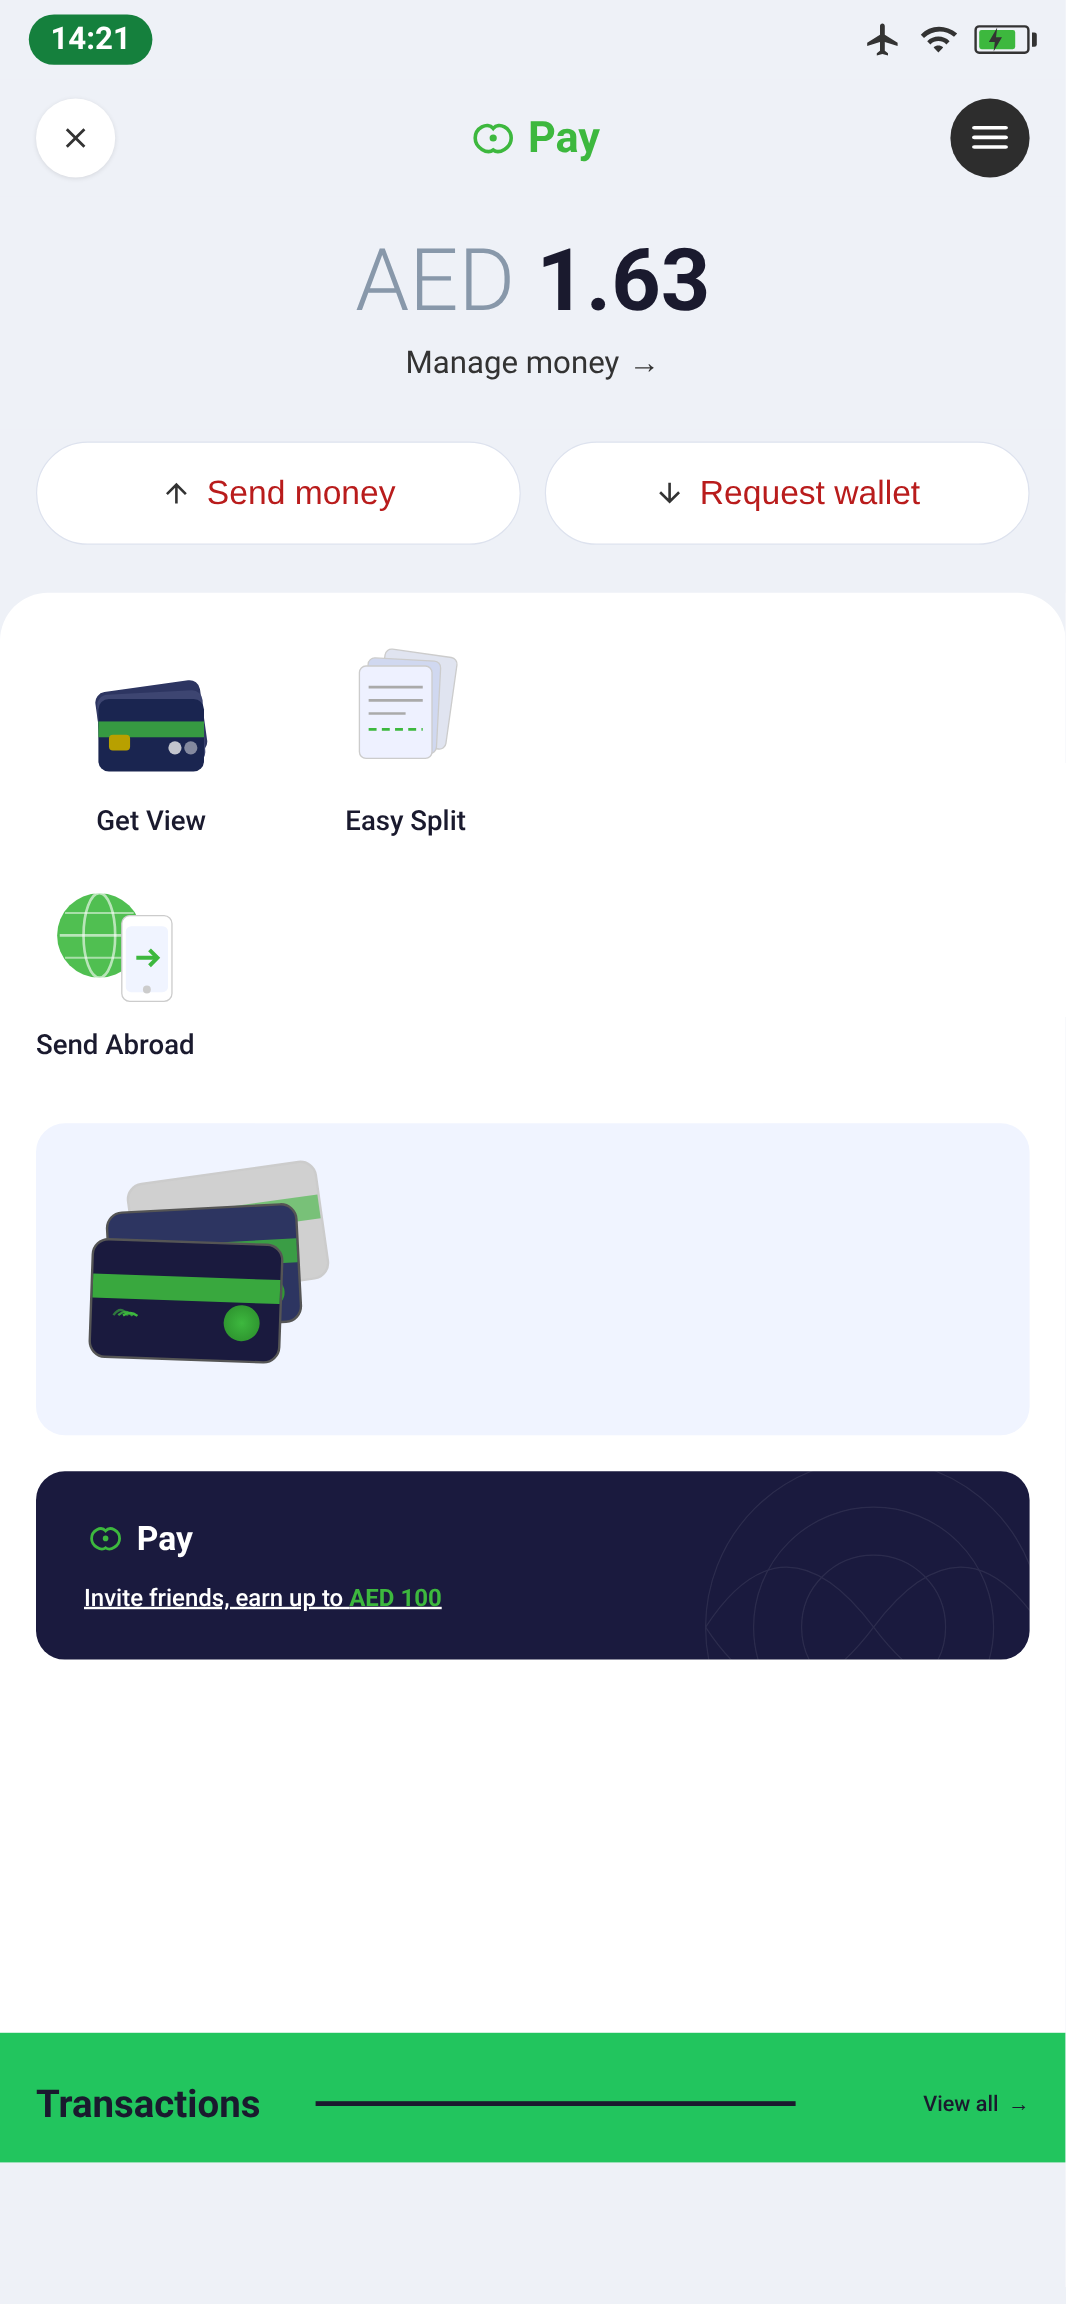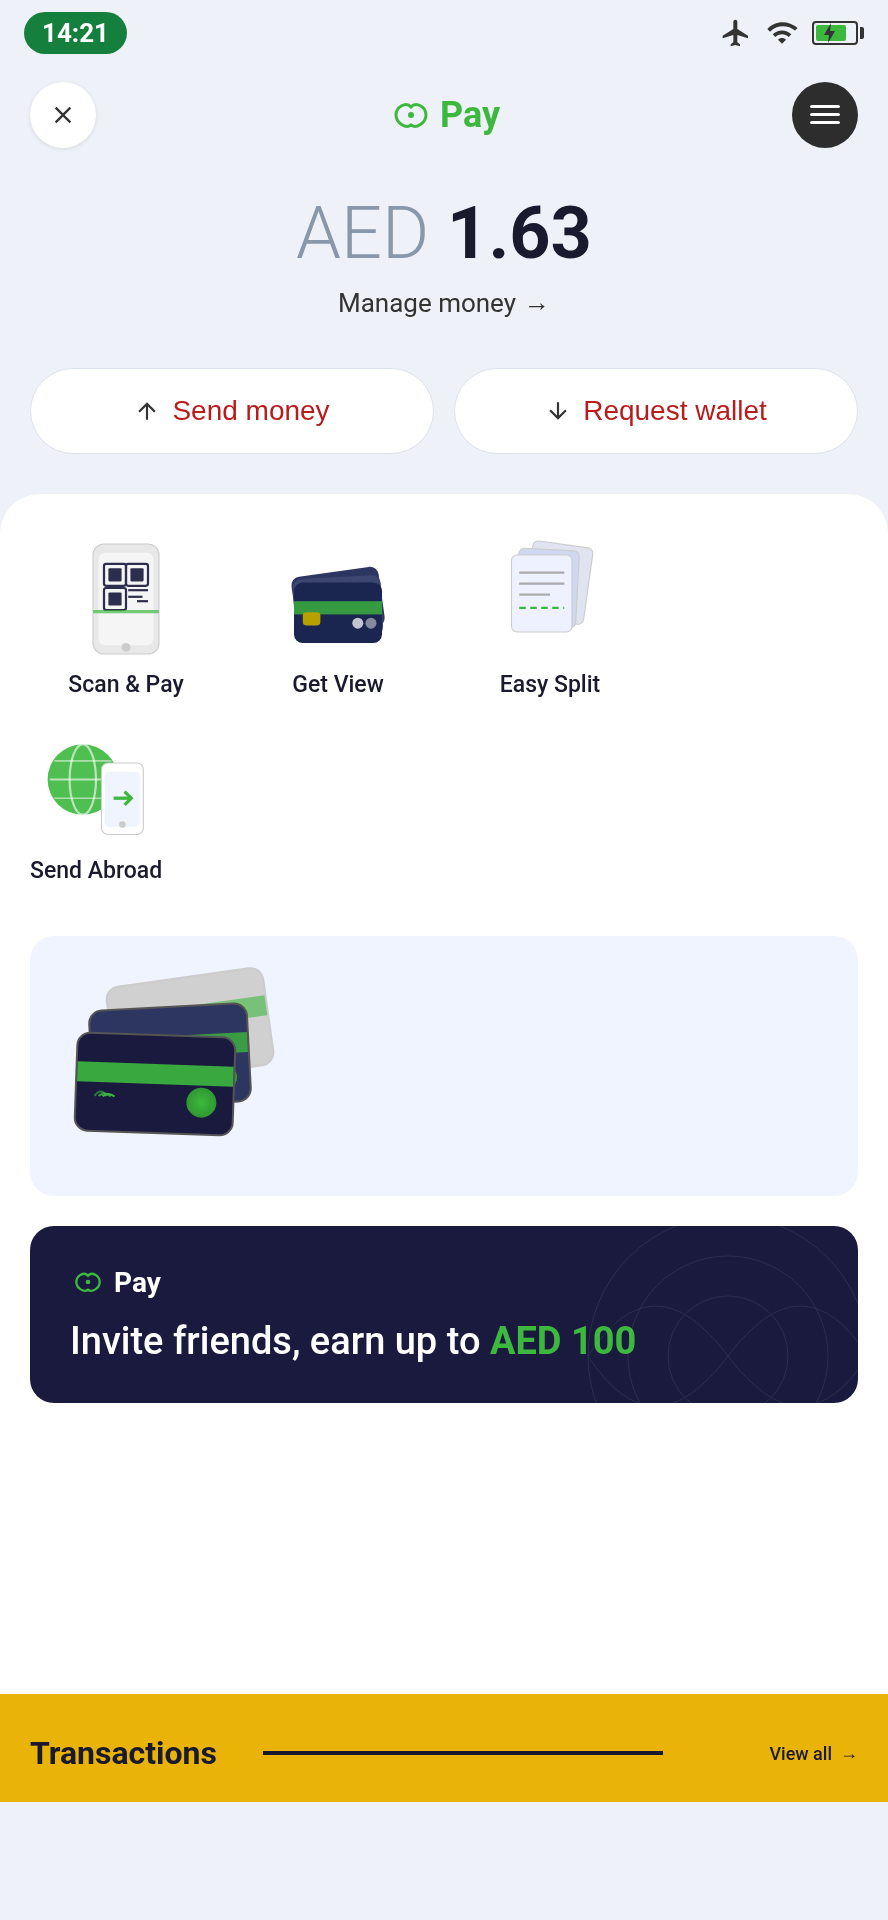--- a/index.html
+++ b/index.html
@@ -243,41 +243,42 @@
       align-items: center;
       gap: 8px;
       margin-bottom: 20px;
     }
     .invite-logo-text {
       color: white;
       font-size: 28px;
       font-weight: 700;
     }
     .invite-text {
-      font-size: 38px;
+      font-size: 20px;
       color: white;
       font-weight: 500;
+      text-decoration: underline;
     }
     .invite-amount {
       color: #3db83e;
       font-weight: 700;
     }
     .invite-bg-pattern {
       position: absolute;
       right: -20px;
       top: -20px;
       width: 300px;
       height: 300px;
       opacity: 0.08;
     }
 
     
     .transactions-section {
       padding: 40px 30px 30px;
-      background: #eab308;
+      background: #22c55e;
       display: flex;
       justify-content: space-between;
       align-items: center;
     }
     .transactions-title {
       font-size: 32px;
       font-weight: 700;
       color: #1a1a2e;
     }
     .view-all-link {
@@ -369,44 +370,20 @@
       <path d="M20 12l-1.41-1.41L13 16.17V4h-2v12.17l-5.58-5.59L4 12l8 8 8-8z"></path>
     </svg>
     <span>Request wallet</span>
   </button>
 </div>
 
 <div class="main-content">
 
   <div class="quick-actions">
 
-    <div class="quick-action-item">
-      <div class="quick-action-icon">
-        <svg viewBox="0 0 100 120" xmlns="http://www.w3.org/2000/svg">
-
-          <rect x="20" y="10" width="60" height="100" rx="10" fill="#e8e8e8" stroke="#ccc" stroke-width="1"></rect>
-          <rect x="25" y="18" width="50" height="84" rx="6" fill="#f5f5f5"></rect>
-
-          <rect x="30" y="28" width="20" height="20" rx="2" fill="none" stroke="#2d2d4e" stroke-width="2"></rect>
-          <rect x="34" y="32" width="12" height="12" rx="1" fill="#2d2d4e"></rect>
-          <rect x="50" y="28" width="20" height="20" rx="2" fill="none" stroke="#2d2d4e" stroke-width="2"></rect>
-          <rect x="54" y="32" width="12" height="12" rx="1" fill="#2d2d4e"></rect>
-          <rect x="30" y="50" width="20" height="20" rx="2" fill="none" stroke="#2d2d4e" stroke-width="2"></rect>
-          <rect x="34" y="54" width="12" height="12" rx="1" fill="#2d2d4e"></rect>
-          <line x1="52" y1="52" x2="70" y2="52" stroke="#2d2d4e" stroke-width="2"></line>
-          <line x1="52" y1="58" x2="65" y2="58" stroke="#2d2d4e" stroke-width="2"></line>
-          <line x1="60" y1="62" x2="70" y2="62" stroke="#2d2d4e" stroke-width="2"></line>
-
-          <rect x="20" y="70" width="60" height="3" rx="1" fill="#3db83e" opacity="0.7"></rect>
-
-          <circle cx="50" cy="104" r="4" fill="#ccc"></circle>
-        </svg>
-      </div>
-      <span class="quick-action-label">Scan &amp; Pay</span>
-    </div>
 
     <div class="quick-action-item">
       <div class="quick-action-icon">
         <svg viewBox="0 0 100 120" xmlns="http://www.w3.org/2000/svg">
 
           <rect x="10" y="35" width="80" height="55" rx="8" fill="#2d3561" transform="rotate(-8 50 62)"></rect>
           <rect x="10" y="40" width="80" height="55" rx="8" fill="#3d4571" transform="rotate(-3 50 67)"></rect>
           <rect x="10" y="45" width="80" height="55" rx="8" fill="#1a2550"></rect>
 
           <rect x="10" y="62" width="80" height="12" fill="#3db83e" opacity="0.8"></rect>

